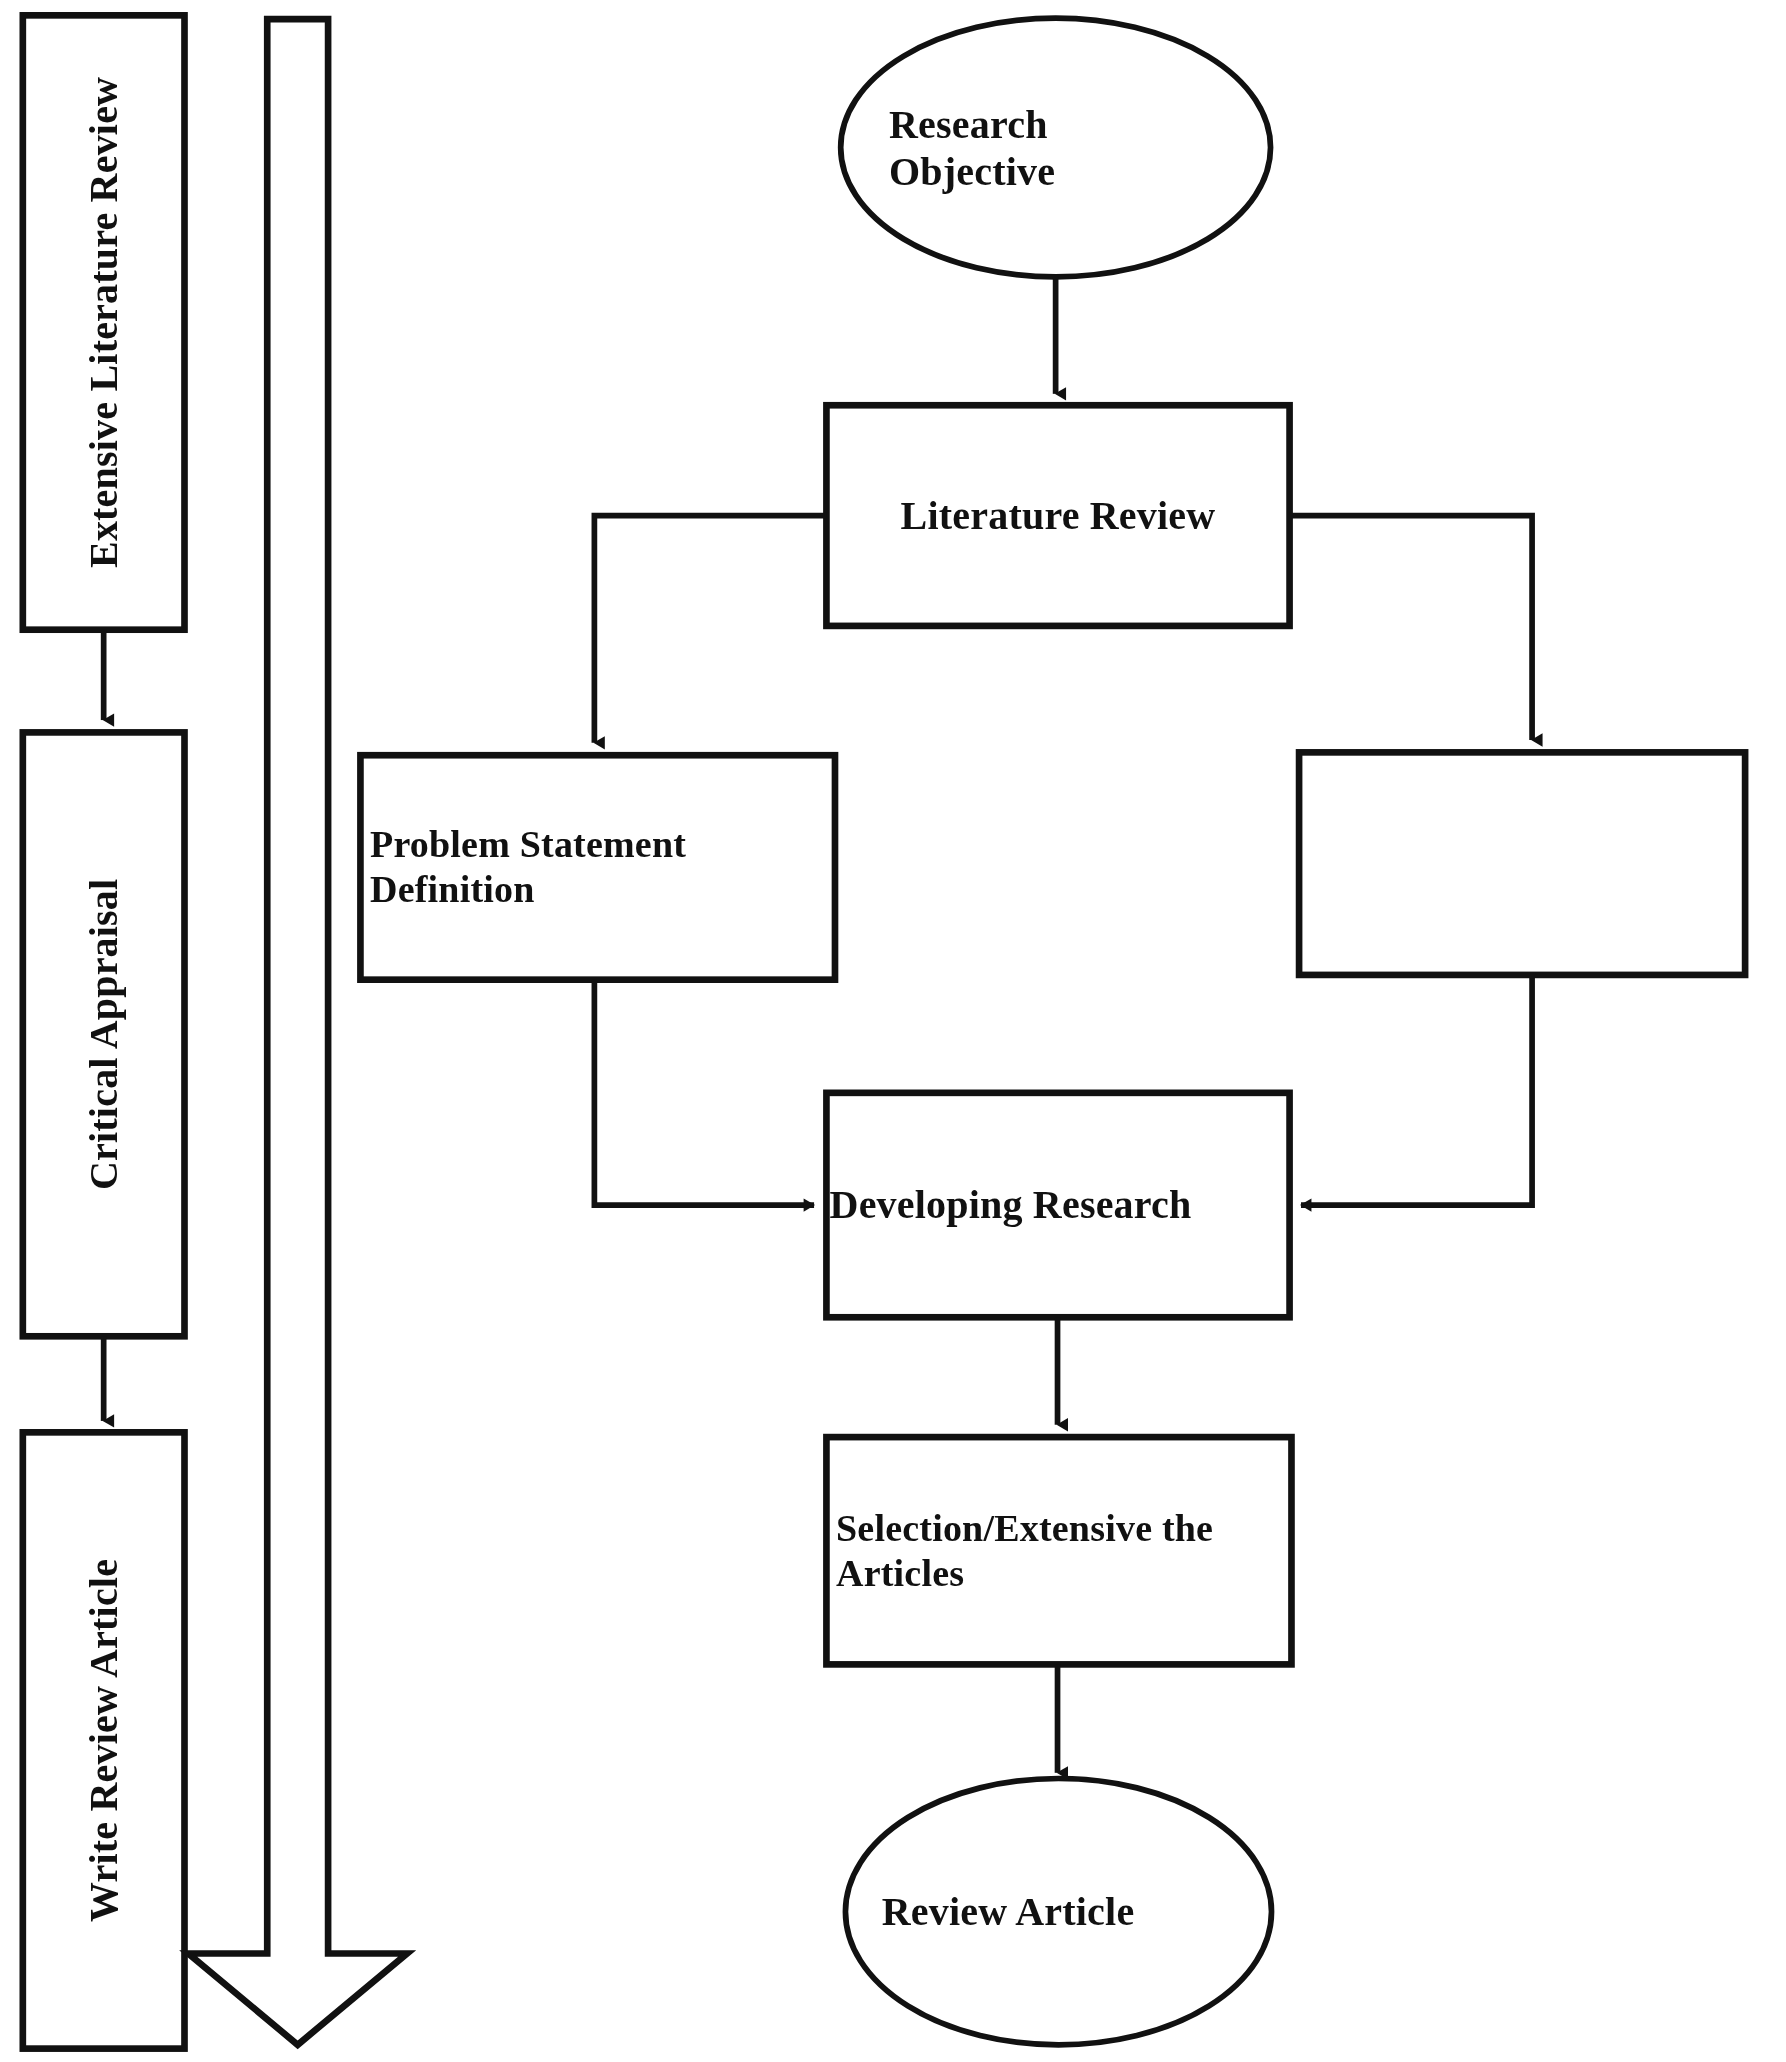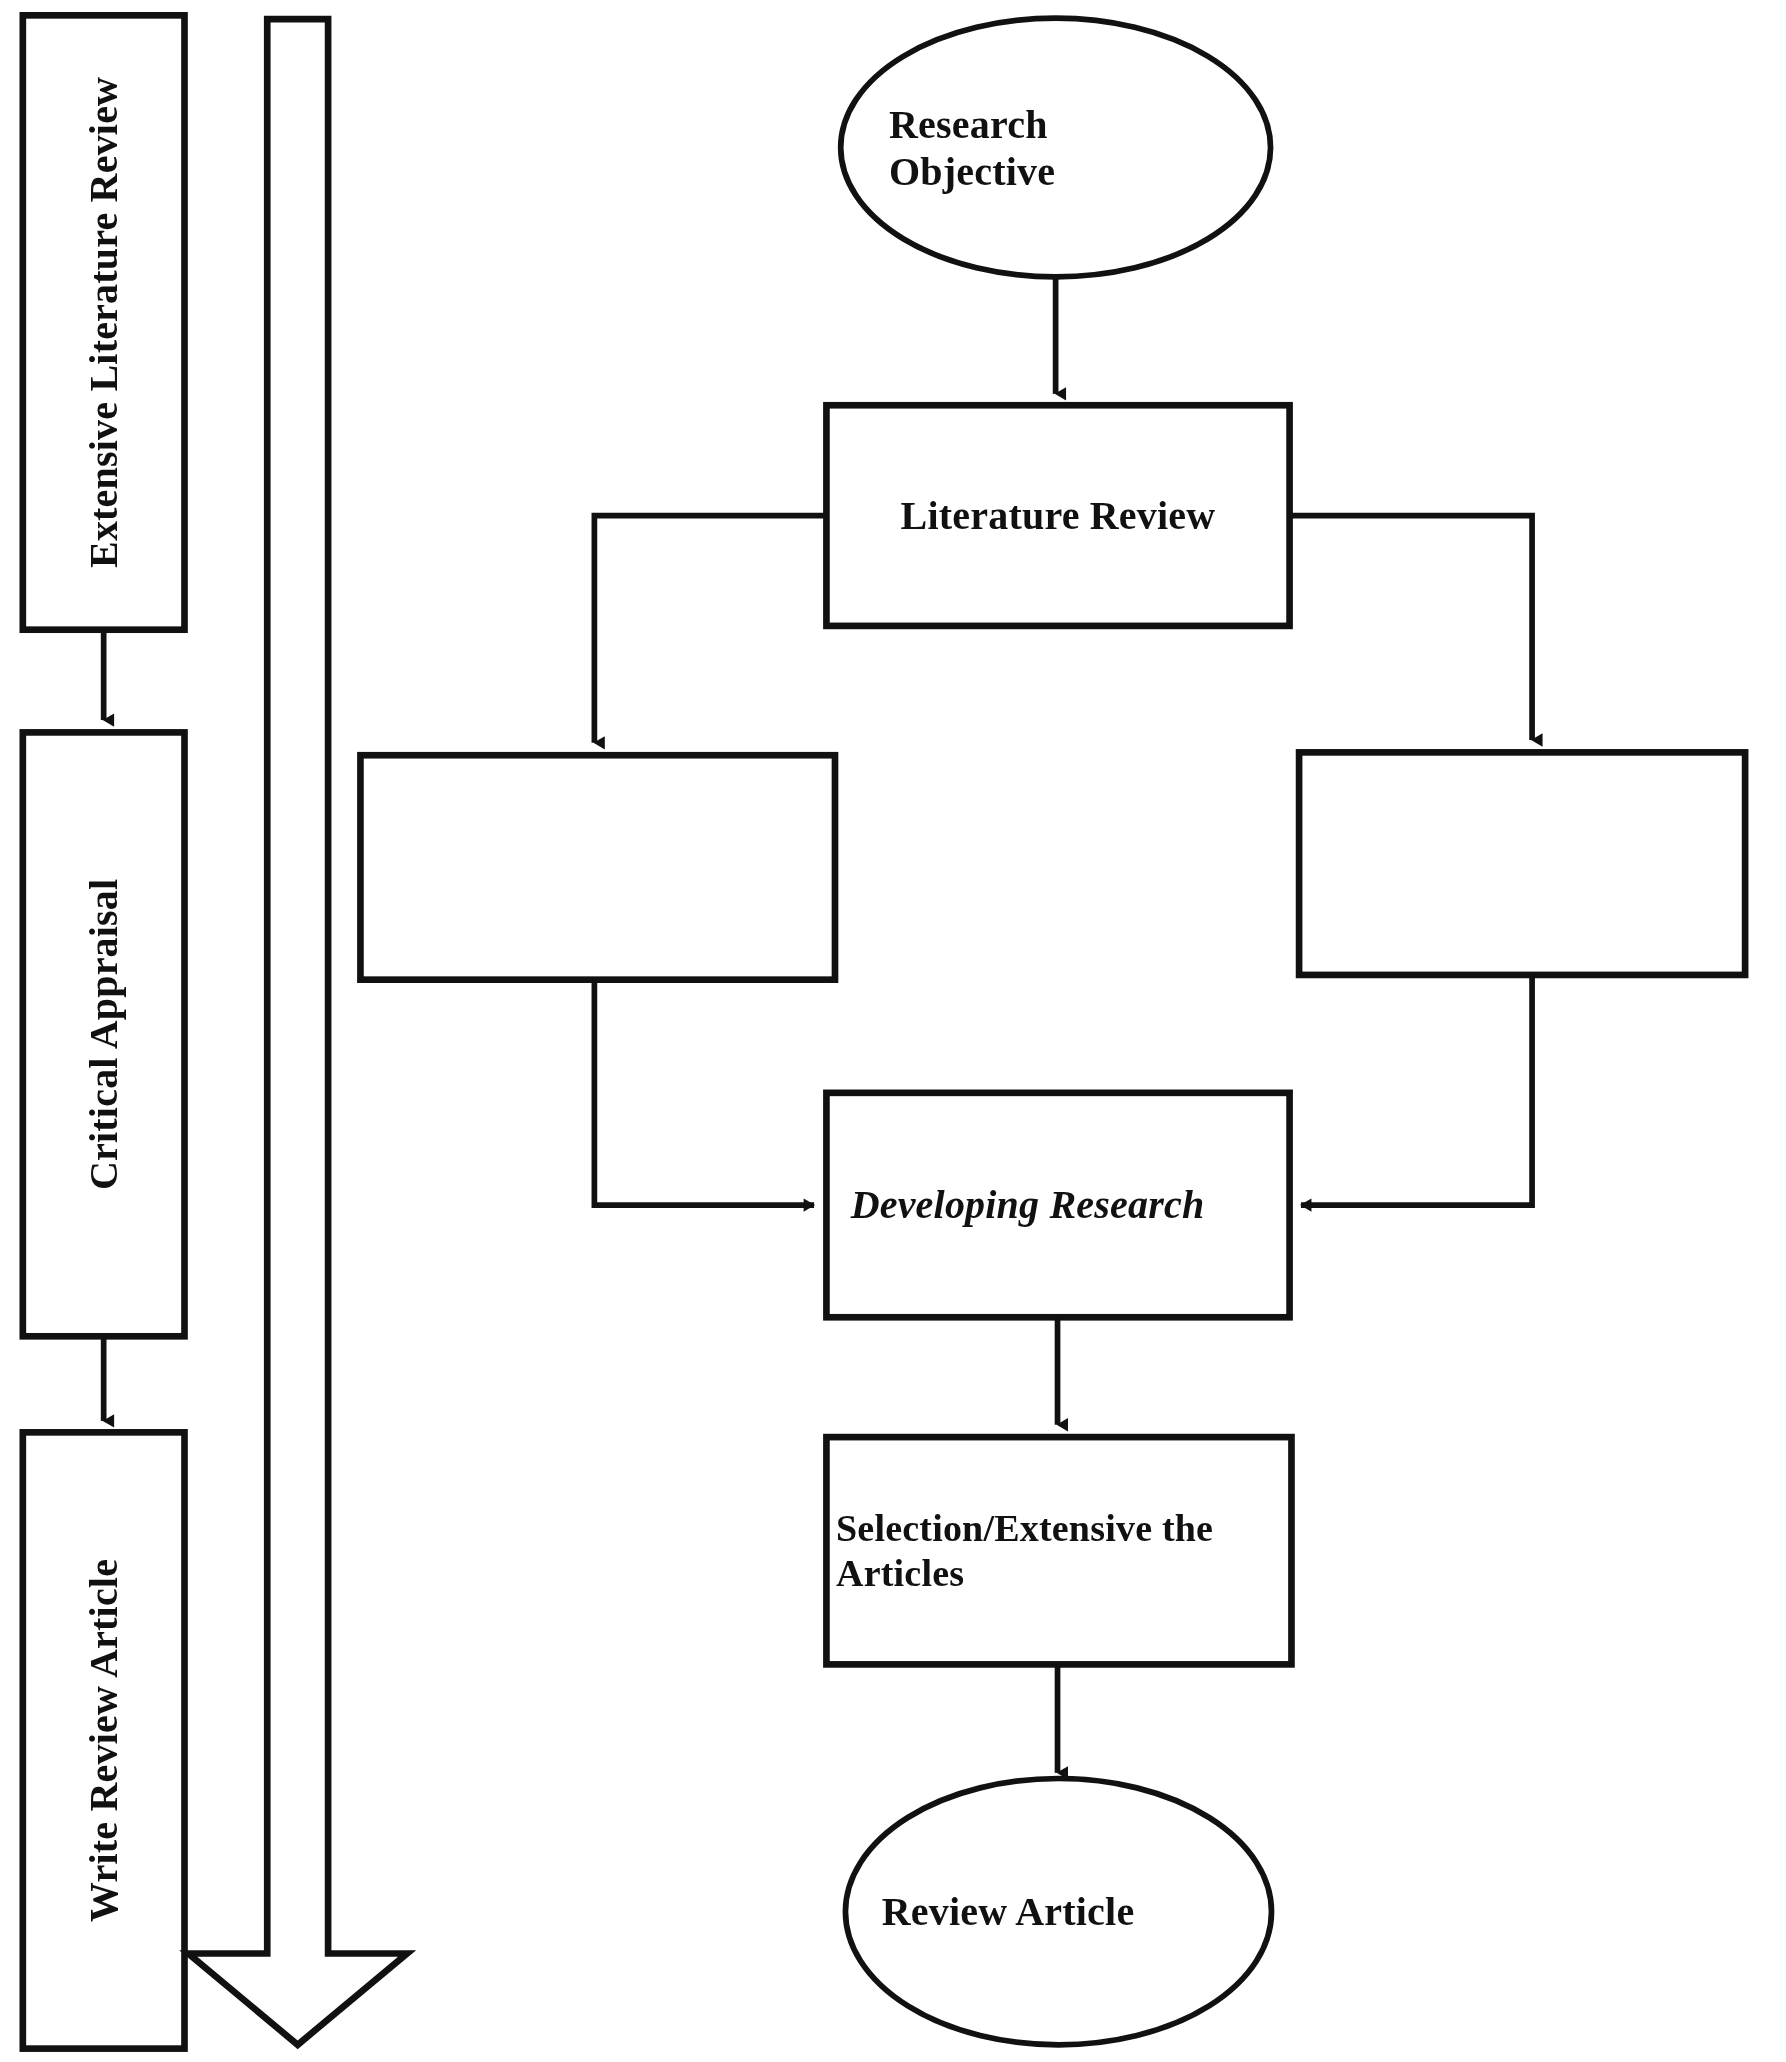--- a/index.html
+++ b/index.html
@@ -122,23 +122,24 @@
   <div class="vert-label f42" style="left:23px; top:15px; width:162px; height:614px;">Extensive Literature Review</div>
 
   <div class="vert-label f42" style="left:23px; top:732px; width:162px; height:604px;">Critical Appraisal</div>
 
   <div class="vert-label f42" style="left:23px; top:1432px; width:162px; height:616px;">Write Review Article</div>
 
   <div class="node-label f42" style="left:889px; top:74px; width:333px; height:148px;">Research Objective</div>
 
   <div class="node-label f42" style="left:836px; top:405px; width:444px; height:221px;">Literature Review</div>
 
+  <div class="node-label f40" style="left:370px; top:755px; width:456px; height:224px;">Problem Statement Definition</div>
 
 
-  <div class="node-label f42" style="left:830px; top:1093px; width:395px; height:224px;font-style:italic;">Developing Research</div>
+  <div class="node-label f42" style="left:813px; top:1093px; width:395px; height:224px;">Developing Research</div>
 
   <div class="node-label f40" style="left:836px; top:1437px; width:446px; height:227px;">Selection/Extensive the Articles</div>
 
   <div class="node-label f42" style="left:837px; top:1838px; width:342px; height:148px;">Review Article</div>
 
   <div class="hit" style="left:23px; top:15px; width:162px; height:614px;"></div>
   <div class="hit" style="left:23px; top:732px; width:162px; height:604px;"></div>
   <div class="hit" style="left:23px; top:1432px; width:162px; height:616px;"></div>
   <div class="hit" style="left:188px; top:19px; width:219px; height:2026px;"></div>
   <div class="hit" style="left:841px; top:18px; width:430px; height:259px;"></div>

